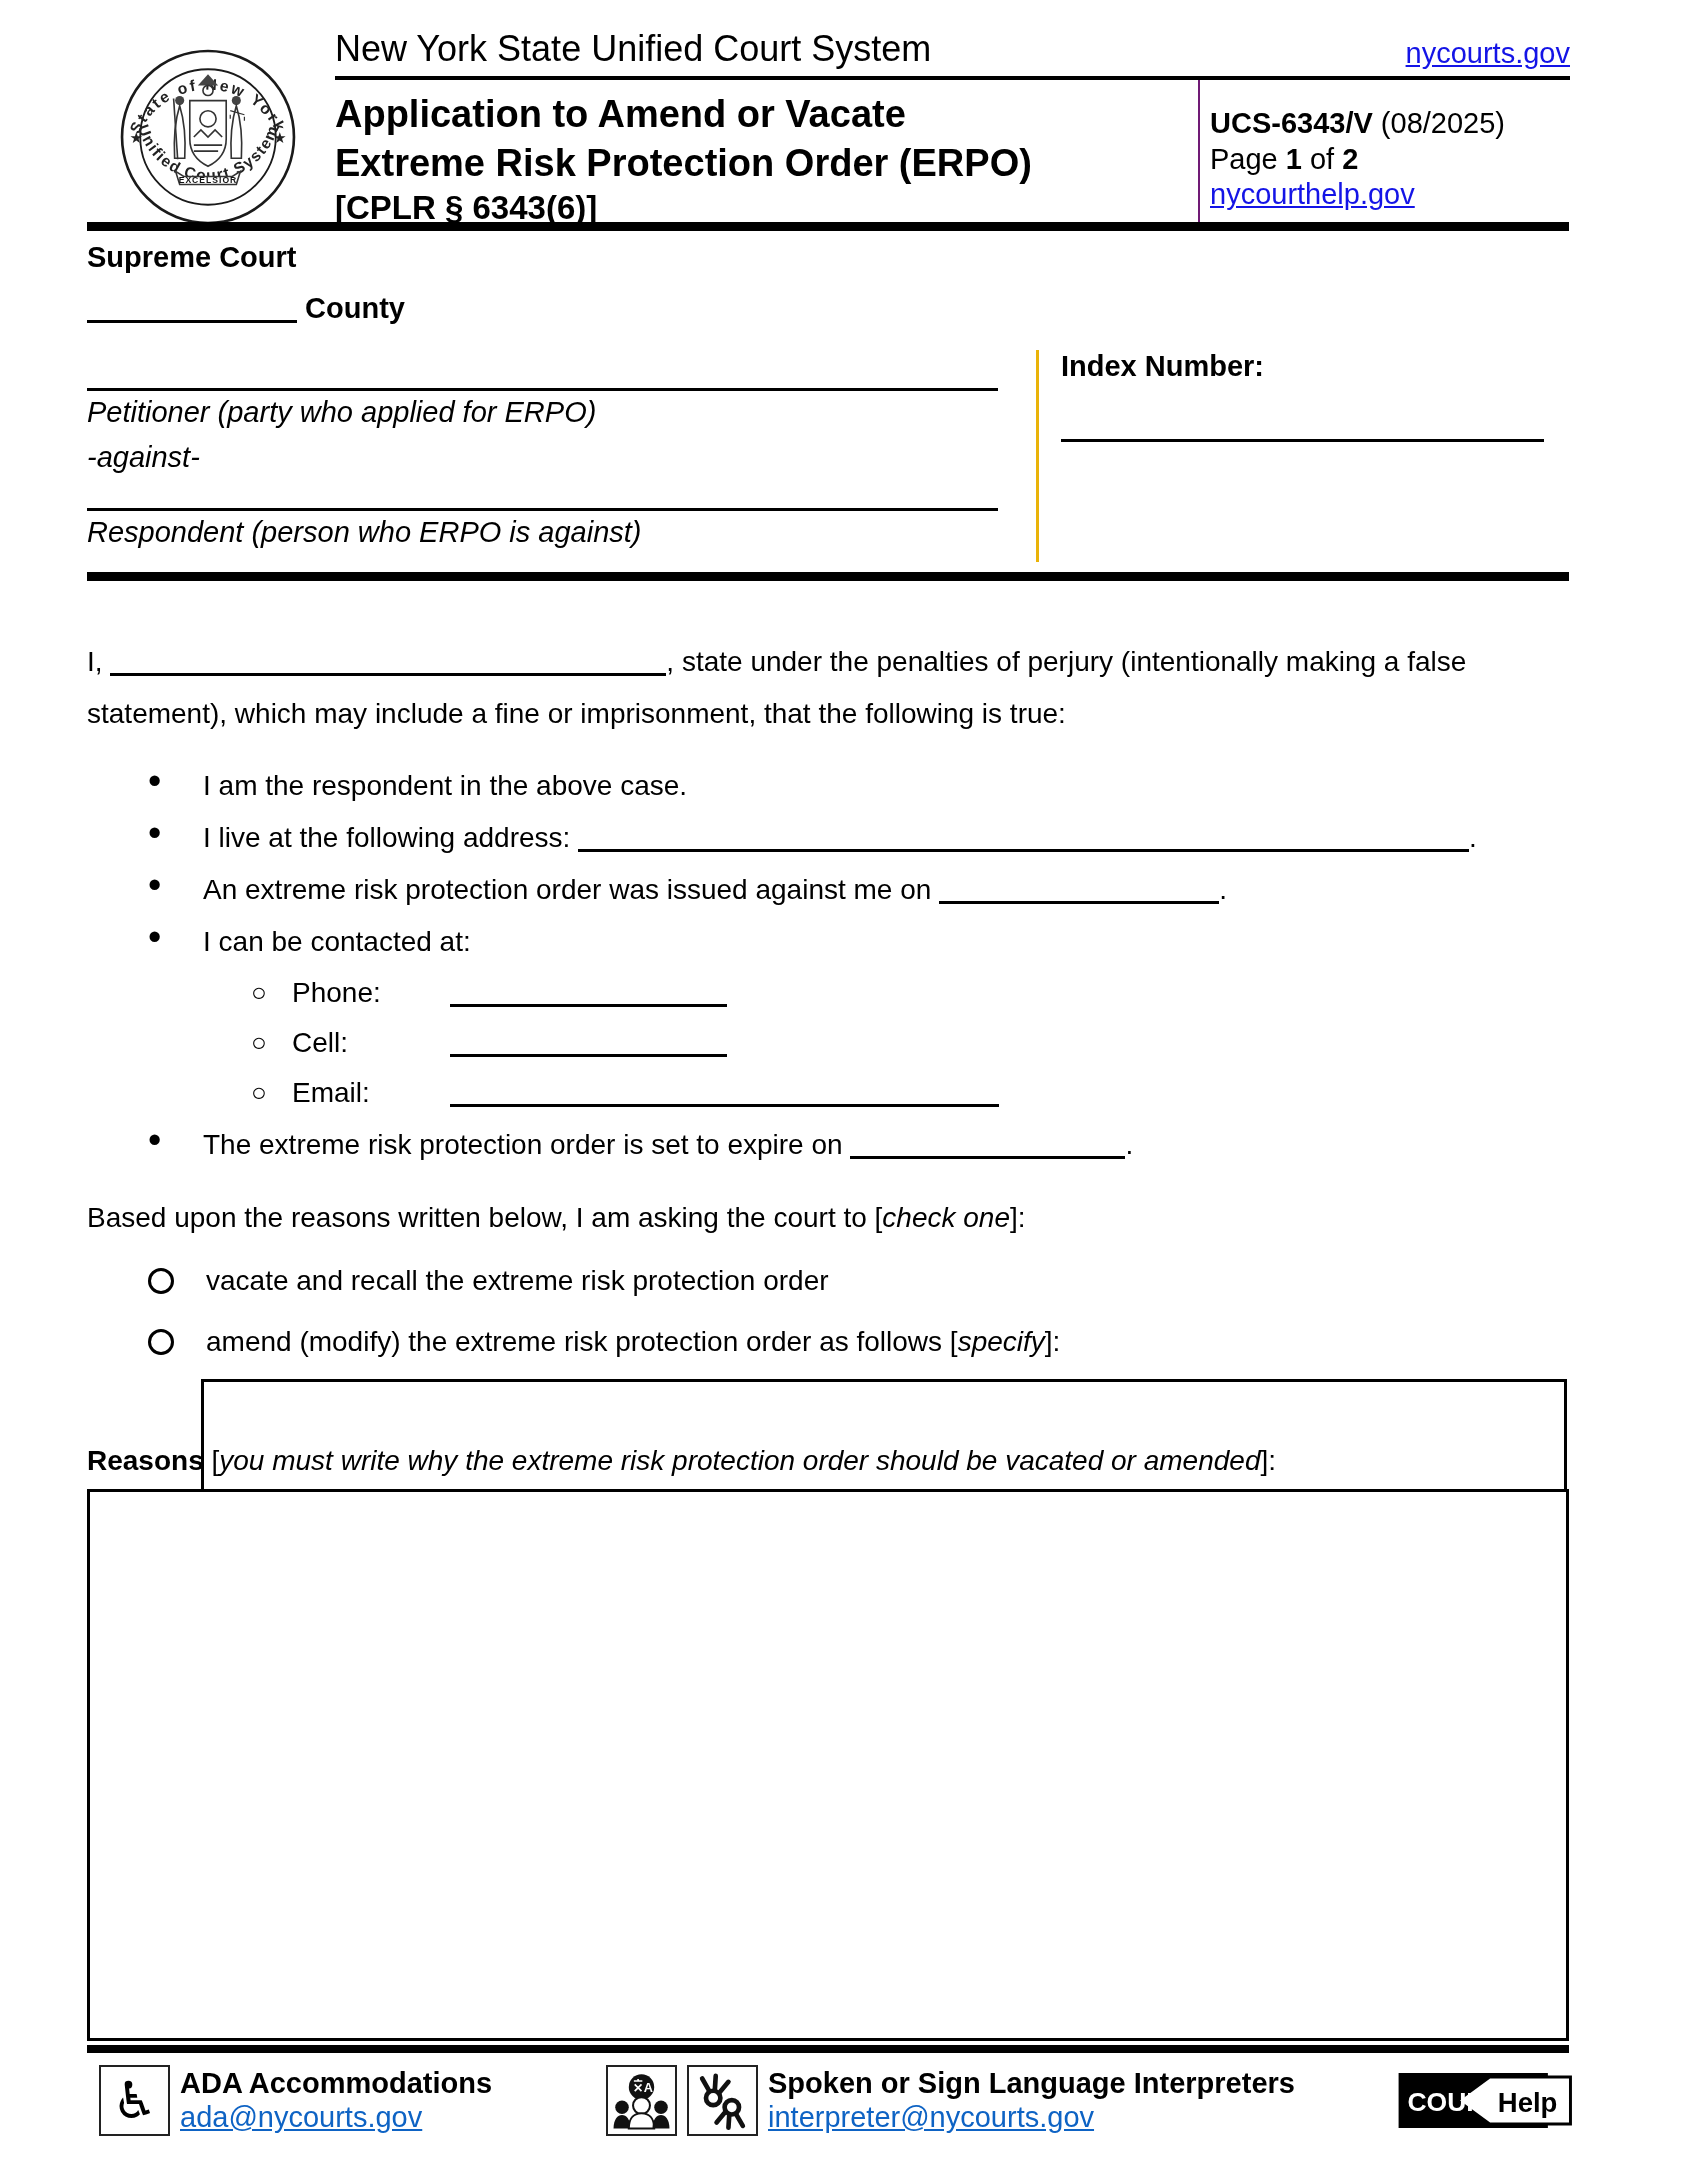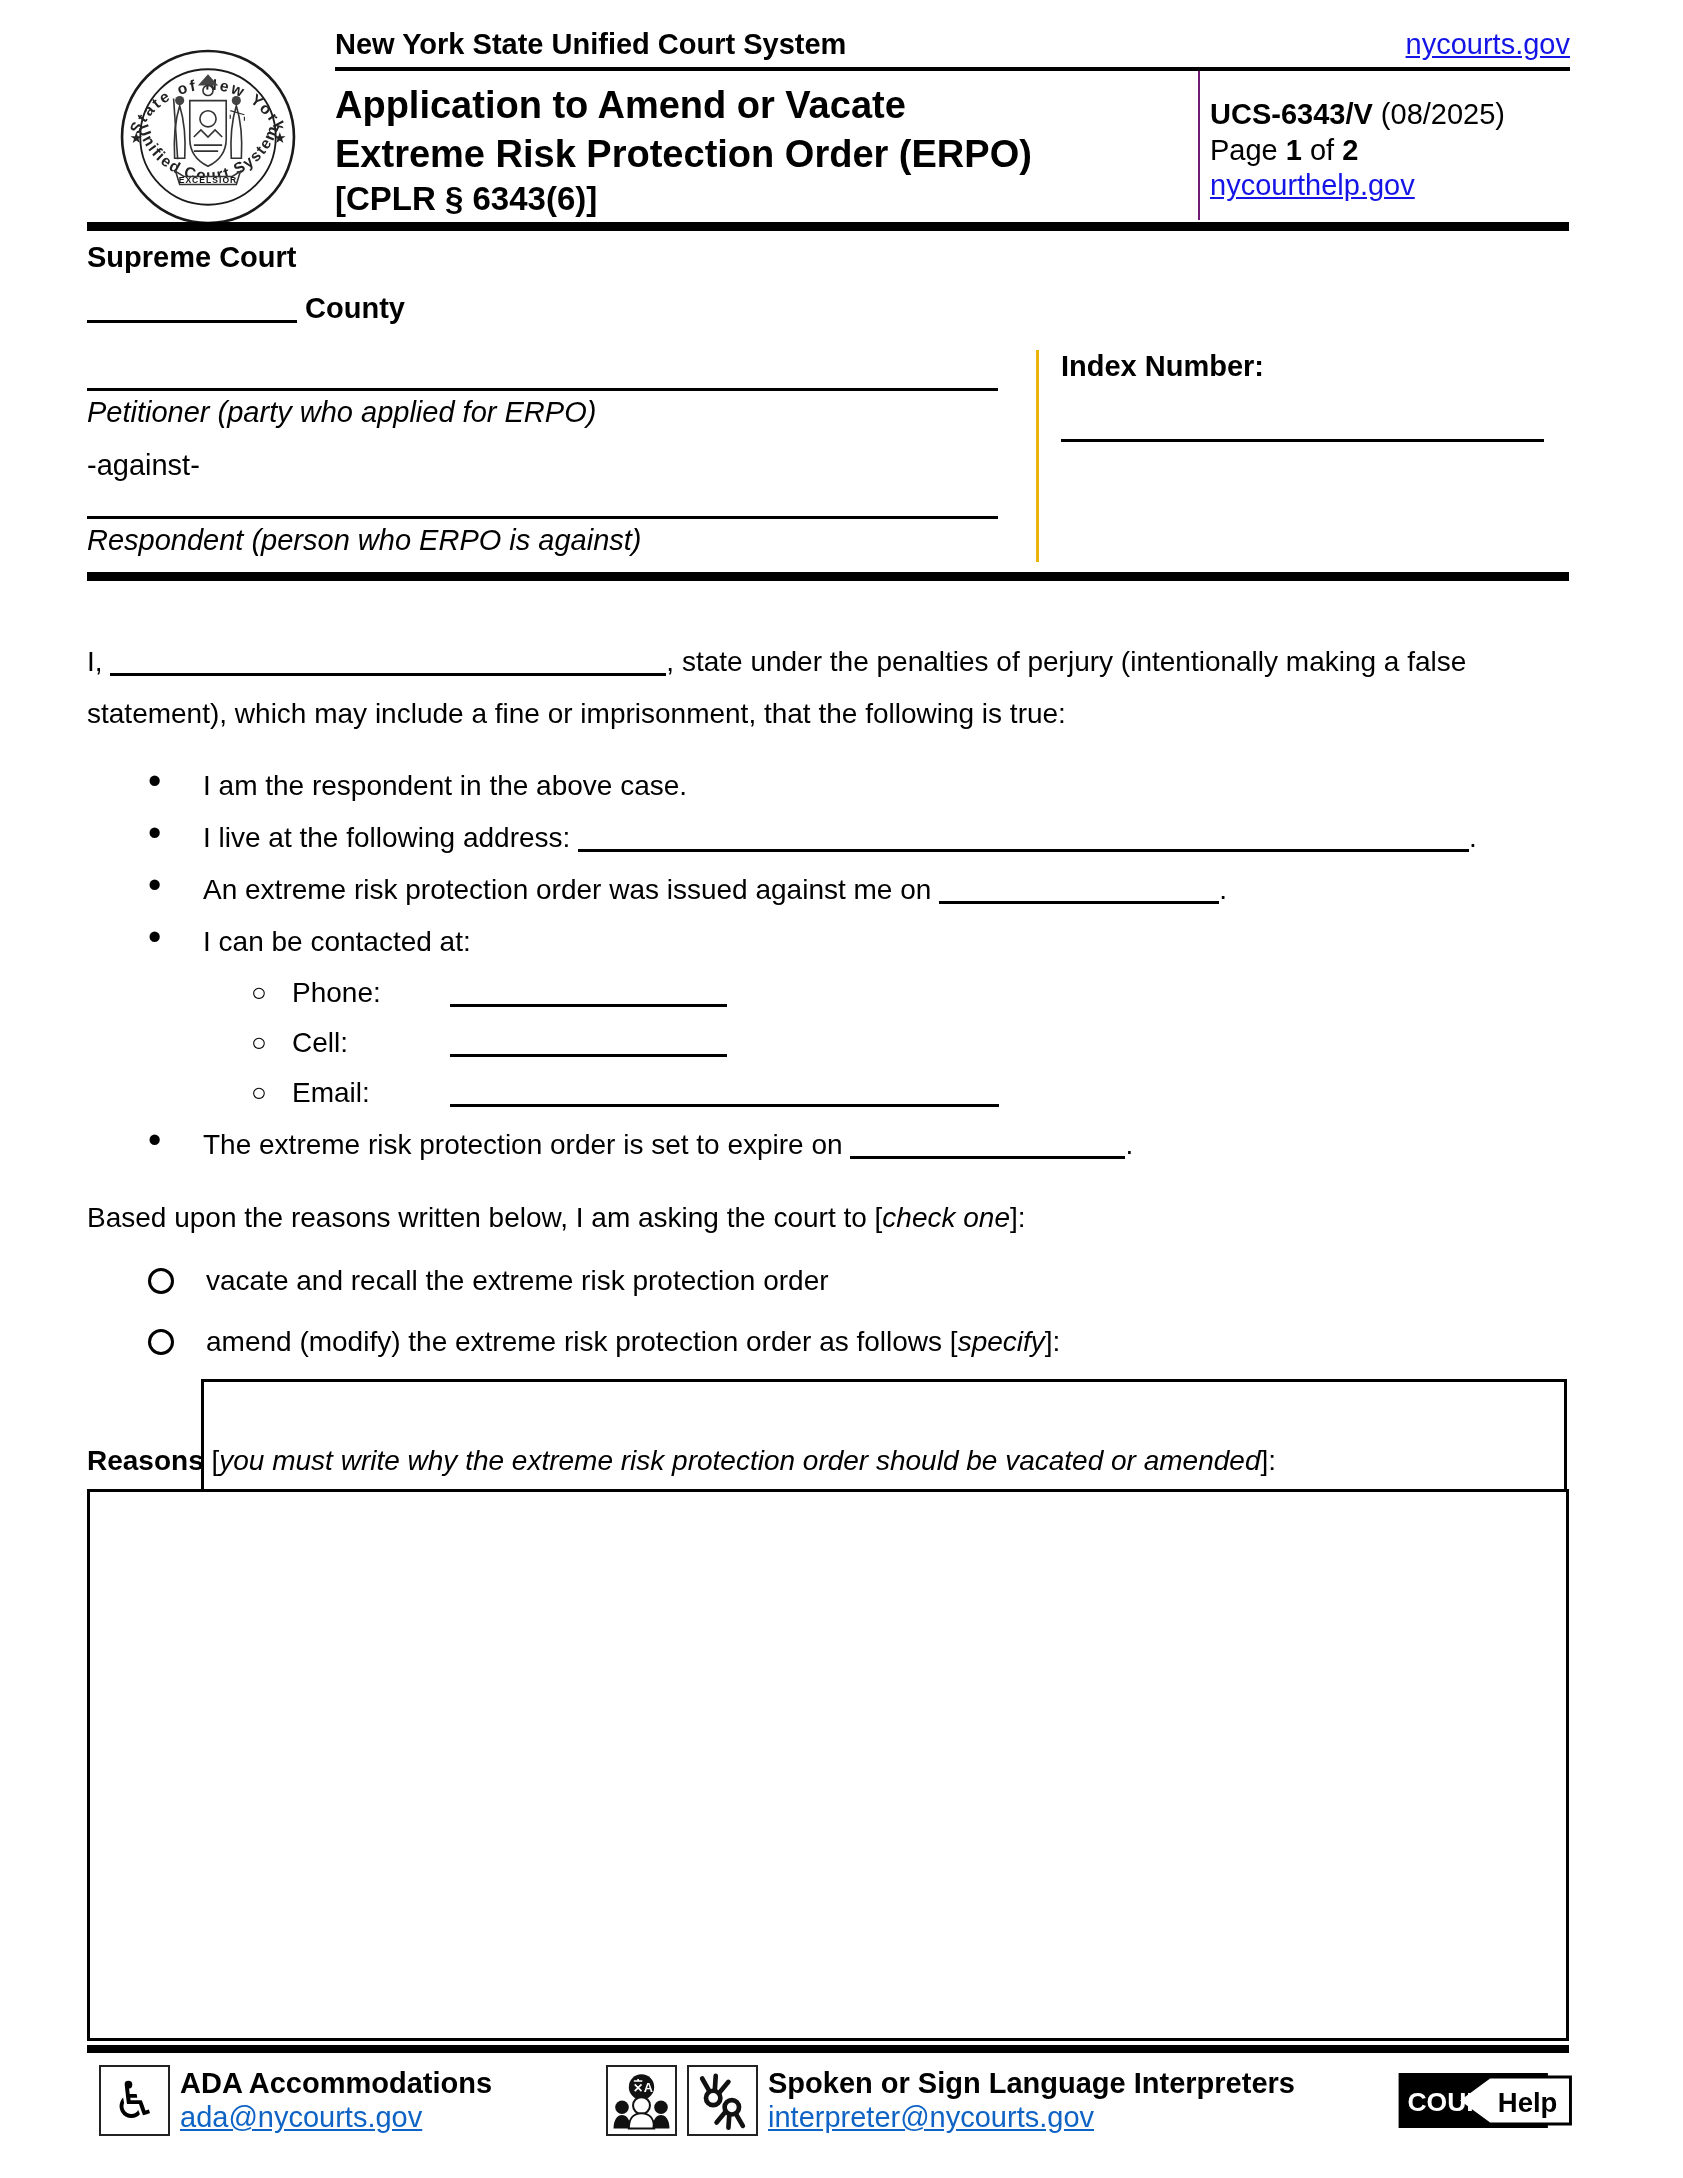--- a/index.html
+++ b/index.html
@@ -9,21 +9,21 @@
   }
   .abs { position:absolute; }
 
   
   #seal { left:119px; top:48px; width:178px; height:178px; }
   #header-right { left:335px; top:28px; width:1235px; }
   .hdr-row1 {
     display:flex; justify-content:space-between; align-items:flex-end;
     border-bottom:4px solid #000; padding-bottom:6px;
   }
-  .sys-title { font-size:29px; font-weight:bold; }
+  .sys-title { font-size:36px; font-weight:normal; }
   .hdr-link { font-size:29px; color:#1414e6; text-decoration:underline; }
   .hdr-row2 { display:flex; }
   .form-title { width:863px; font-weight:bold; font-size:38px; line-height:1.28; padding-top:10px; }
   .form-title .cplr { font-size:33px; }
   .form-meta {
     flex:1; border-left:2px solid #701a75; padding:26px 2px 0 10px;
     text-align:left; font-size:29px; line-height:1.23;
   }
   .b { font-weight:bold; }
   .rule { background:#000; height:9px; left:87px; width:1482px; }
@@ -33,21 +33,21 @@
 
   
   #caption { left:87px; top:241px; width:1482px; font-size:29px; }
   .court-name { font-weight:bold; }
   .county-line { margin-top:18px; font-weight:bold; }
   .blank { display:inline-block; border-bottom:3px solid #000; height:28px; vertical-align:-5px; }
   #party-block { left:87px; top:329px; width:911px; font-size:29px; }
   .party-line { border-bottom:3px solid #000; height:59px; }
   .it { font-style:italic; }
   .party-label { padding-top:5px; font-style:italic; }
-  .against { margin-top:20px; }
+  .against { margin-top:12px; font-style:italic; }
   .party-line2 { border-bottom:3px solid #000; height:34px; }
   #index-block {
     left:1036px; top:350px; height:212px; border-left:3px solid #eab308;
     padding-left:22px; width:510px; font-size:29px;
   }
   .index-label { font-weight:bold; }
   .index-blank { margin-top:22px; border-bottom:3px solid #000; height:34px; width:483px; }
 
   
   #main { left:87px; top:608px; width:1482px; font-size:28px; line-height:35px; }

